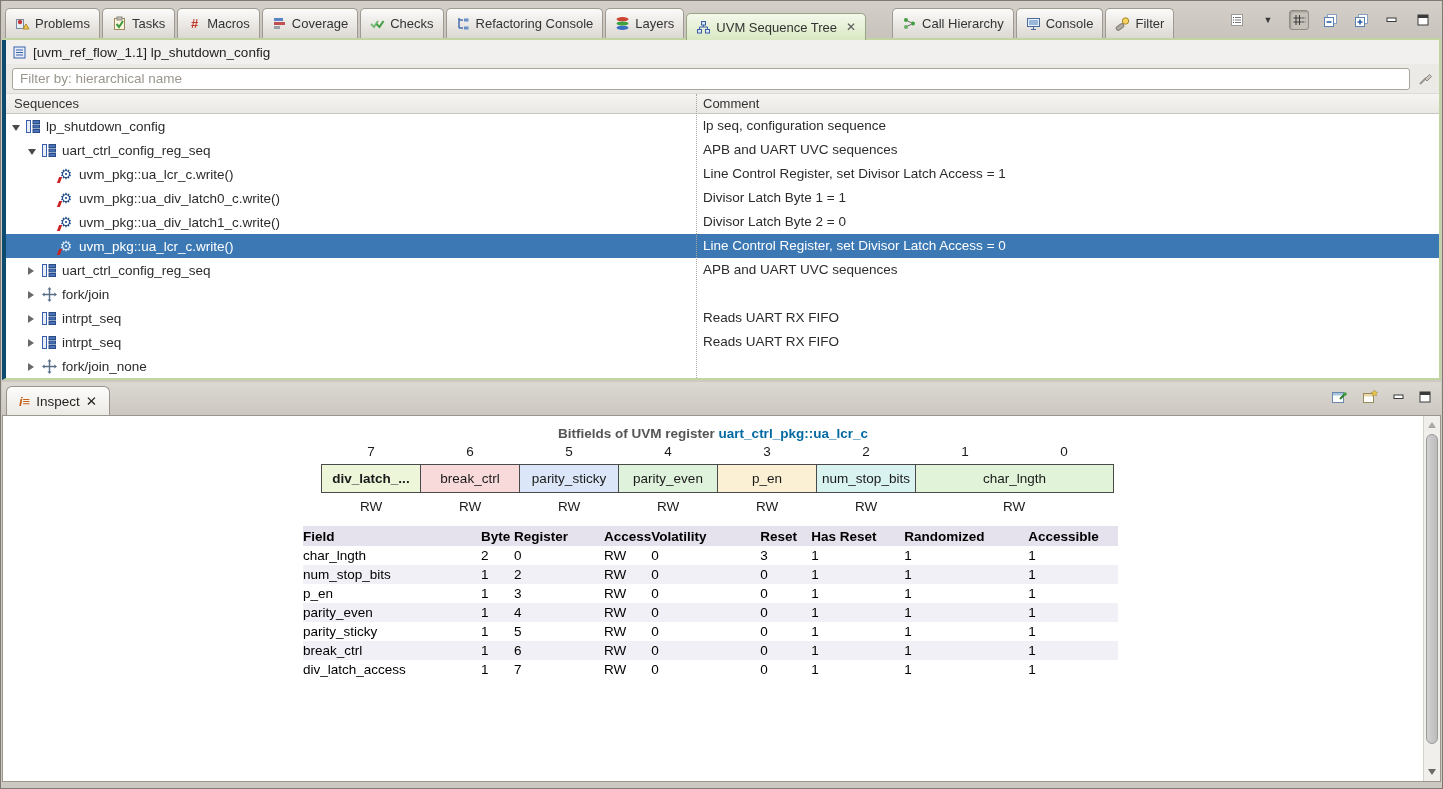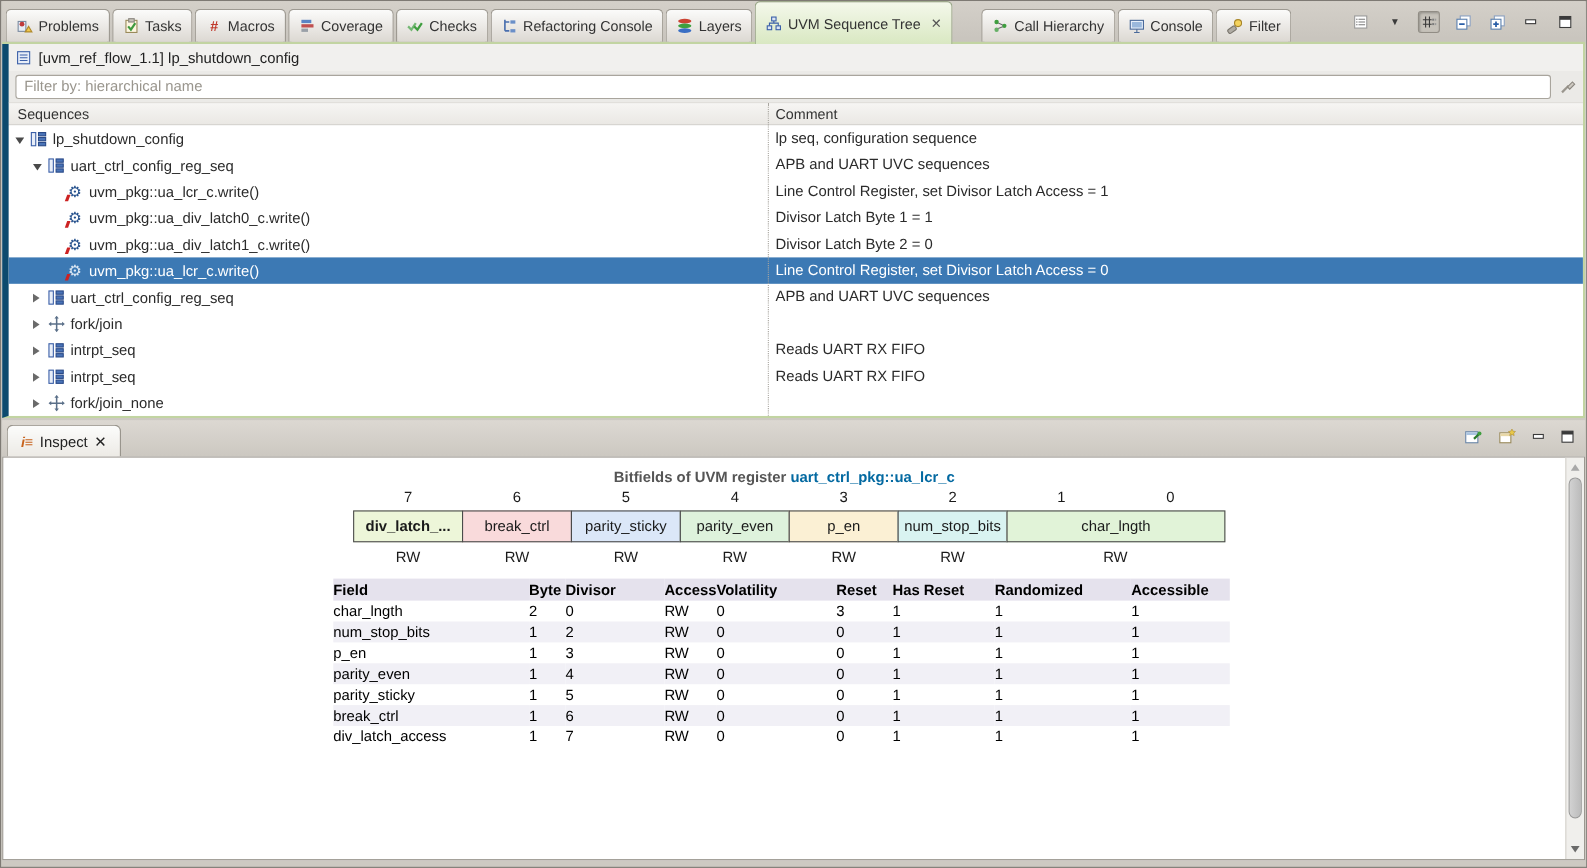--- a/index.html
+++ b/index.html
@@ -11,34 +11,34 @@
 
   
   .tabbar { position:absolute; left:1px; top:0; right:1px; height:39px;
             background:linear-gradient(#d4d0c9,#c8c4bd);
             border-bottom:2px solid #c2d4a2; display:flex; align-items:flex-end; padding-left:3px; }
   .tab { display:flex; align-items:center; gap:5px; height:30px; padding:0 9px;
          border:1px solid #9e9a92; border-bottom:none; border-radius:5px 5px 0 0;
          background:linear-gradient(#fbfbfa,#dcd8d2); margin-right:2px;
          font-size:13px; color:#333; white-space:nowrap; cursor:default; }
   .tab.active { background:linear-gradient(#f4f8eb,#d9e8c2); border-color:#98a687;
-                height:39px; margin-bottom:-2px; z-index:2; margin-right:26px; }
+                height:27px; margin-bottom:-2px; z-index:2; margin-right:26px; }
   .tab .close { font-size:12px; color:#555; margin-left:4px; }
   .ticon { display:inline-flex; width:15px; height:15px; align-items:center; justify-content:center; }
   .glyph-icon { font-weight:bold; font-size:13px; }
 
   .tab-toolbar { position:absolute; right:8px; top:9px; display:flex; align-items:center; gap:11px; }
   .tbtn { display:inline-flex; align-items:center; justify-content:center; width:20px; height:20px; }
   .tbtn.pressed { background:#c6c2ba; border:1px solid #918d85; border-radius:3px;
                   box-shadow:inset 1px 1px 2px rgba(0,0,0,.25); }
   .drop { font-size:9px; color:#3a3a3a; }
 
   
   .seqview { position:absolute; left:1px; top:39px; right:1px; height:340px;
-             border-left:6px solid #0c4a6e; border-right:2px solid #c2d4a2;
+             border-left:4px solid #0c4a6e; border-right:2px solid #c2d4a2;
              border-bottom:2px solid #c2d4a2; background:#fff; }
   .view-title { height:24px; background:#f1f0ee; display:flex; align-items:center;
                 gap:6px; padding-left:6px; font-size:13.5px; color:#222; }
   .filter-row { height:30px; background:#ebeae7; display:flex; align-items:center;
                 gap:7px; padding:0 6px; border-bottom:1px solid #dddbd6; }
   .filter-input { flex:1; height:22px; border:1px solid #a9a59d; border-radius:3px;
                   background:#fff; font-size:13.5px; padding:0 7px; color:#333;
                   font-family:"Liberation Sans", sans-serif; outline:none; }
   .filter-input::placeholder { color:#9a968e; }
 
@@ -560,21 +560,21 @@
             <col style="width:109px">
             <col style="width:51px">
           <col style="width:93px">
             <col style="width:124px">
             <col style="width:90px">
         </colgroup>
         <thead>
           <tr>
             <th>Field</th>
             <th>Byte</th>
-            <th>Divisor</th>
+            <th>Register</th>
             <th>Access</th>
             <th>Volatility</th>
             <th>Reset</th>
             <th>Has Reset</th>
             <th>Randomized</th>
             <th>Accessible</th>
           </tr>
         </thead>
         <tbody>
           <tr>

